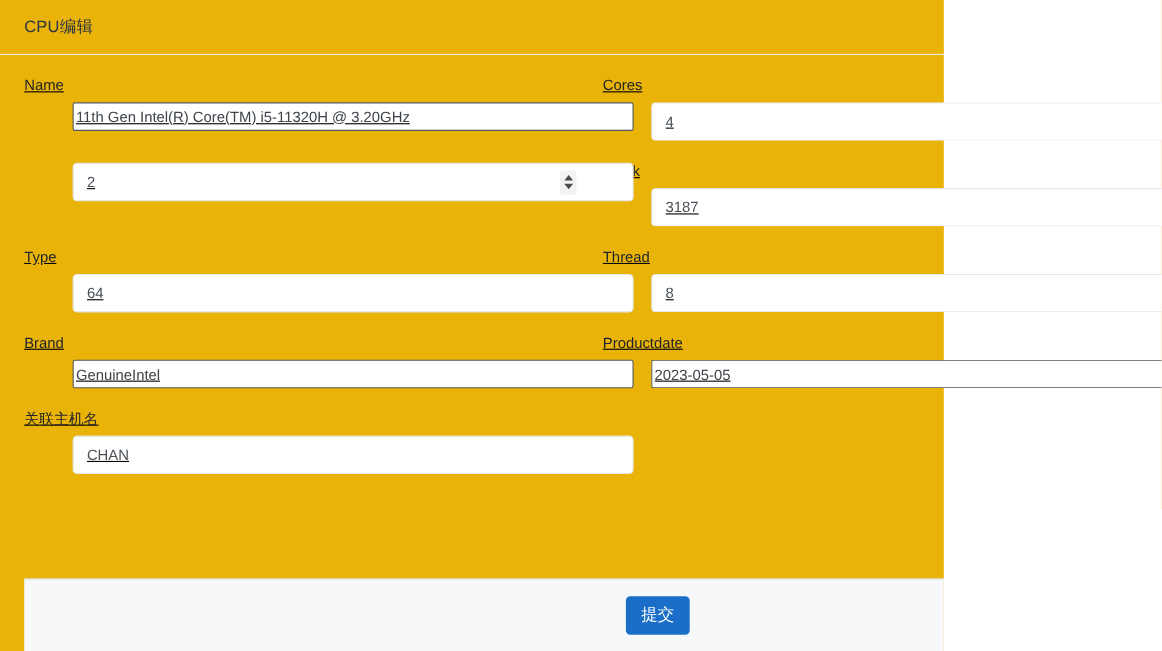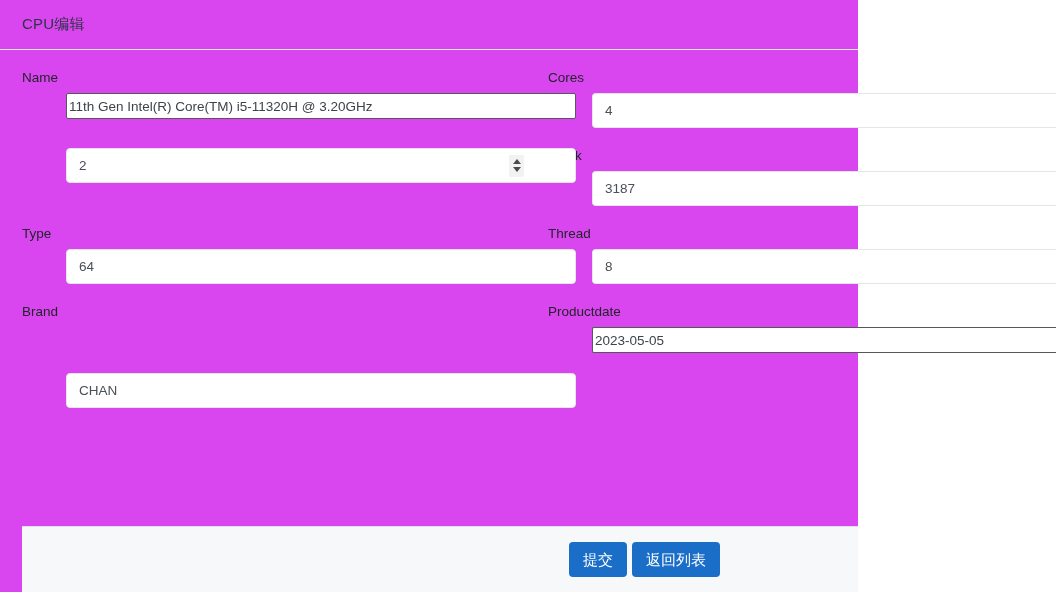--- a/index.html
+++ b/index.html
@@ -7,40 +7,41 @@
     margin: 0; padding: 0;
     width: 1056px; height: 592px;
     background: #ffffff;
     font-family: "Liberation Sans", sans-serif;
     overflow: hidden;
   }
   #app {
     position: relative;
     width: 858px;
     height: 592px;
-    background: #d946ef;
+    background: #eab308;
   }
 
   
   .page-header {
     height: 50px;
     border-bottom: 1px solid #e9ecef;
     display: flex;
     align-items: center;
     padding-left: 22px;
   }
   .page-title {
     font-size: 15px;
     color: #2c3545;
     letter-spacing: .2px;
   }
 
   
   .form-body {
     padding: 0 0 0 22px;
+    text-decoration: underline;
   }
   .form-row {
     display: flex;
     width: 1056px;
   }
   .form-col {
     width: 526px;
     flex: 0 0 526px;
     padding-right: 16px;
   }
@@ -209,41 +210,42 @@
           <label class="form-label">Thread</label>
           <input class="ctl" type="text" value="8" style="">
         </div>
       </div>
     </div>
 
     <div class="form-row">
       <div class="form-col left">
         <div class="form-group">
           <label class="form-label">Brand</label>
+          <input class="ctl flush" type="text" value="GenuineIntel" style="">
         </div>
       </div>
       <div class="form-col right">
         <div class="form-group">
           <label class="form-label">Productdate</label>
           <input class="ctl flush" type="text" value="2023-05-05" style="">
         </div>
       </div>
     </div>
 
     <div class="form-row">
       <div class="form-col left">
         <div class="form-group">
+          <label class="form-label">关联主机名</label>
           <input class="ctl" type="text" value="CHAN" style="">
         </div>
       </div>
       <div class="form-col right"></div>
     </div>
 
   </div>
 
   <div class="form-footer">
     <div class="btn-bar">
       <button class="btn">提交</button>
-      <button class="btn">返回列表</button>
     </div>
   </div>
 
 </div>
 
 </body></html>

